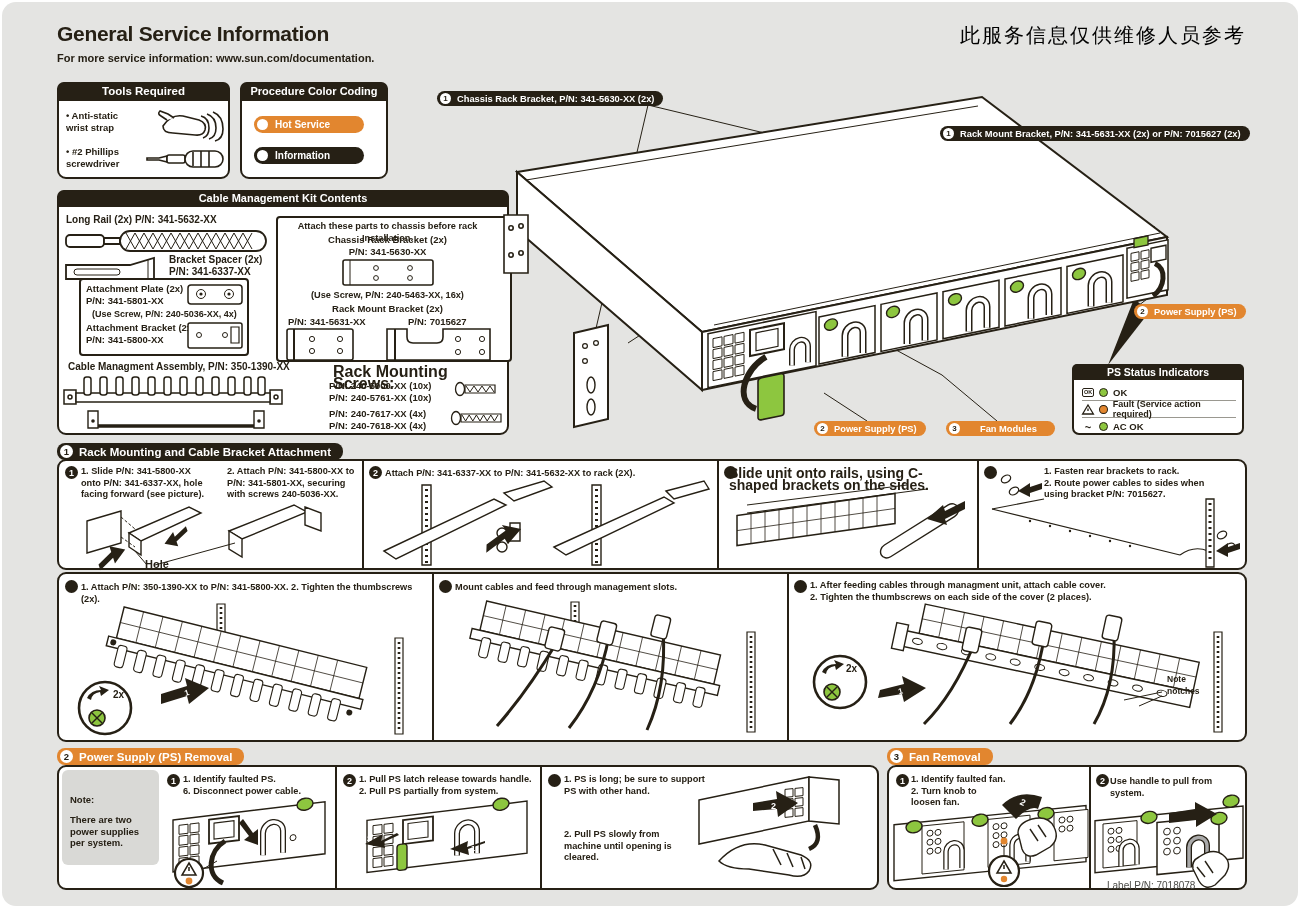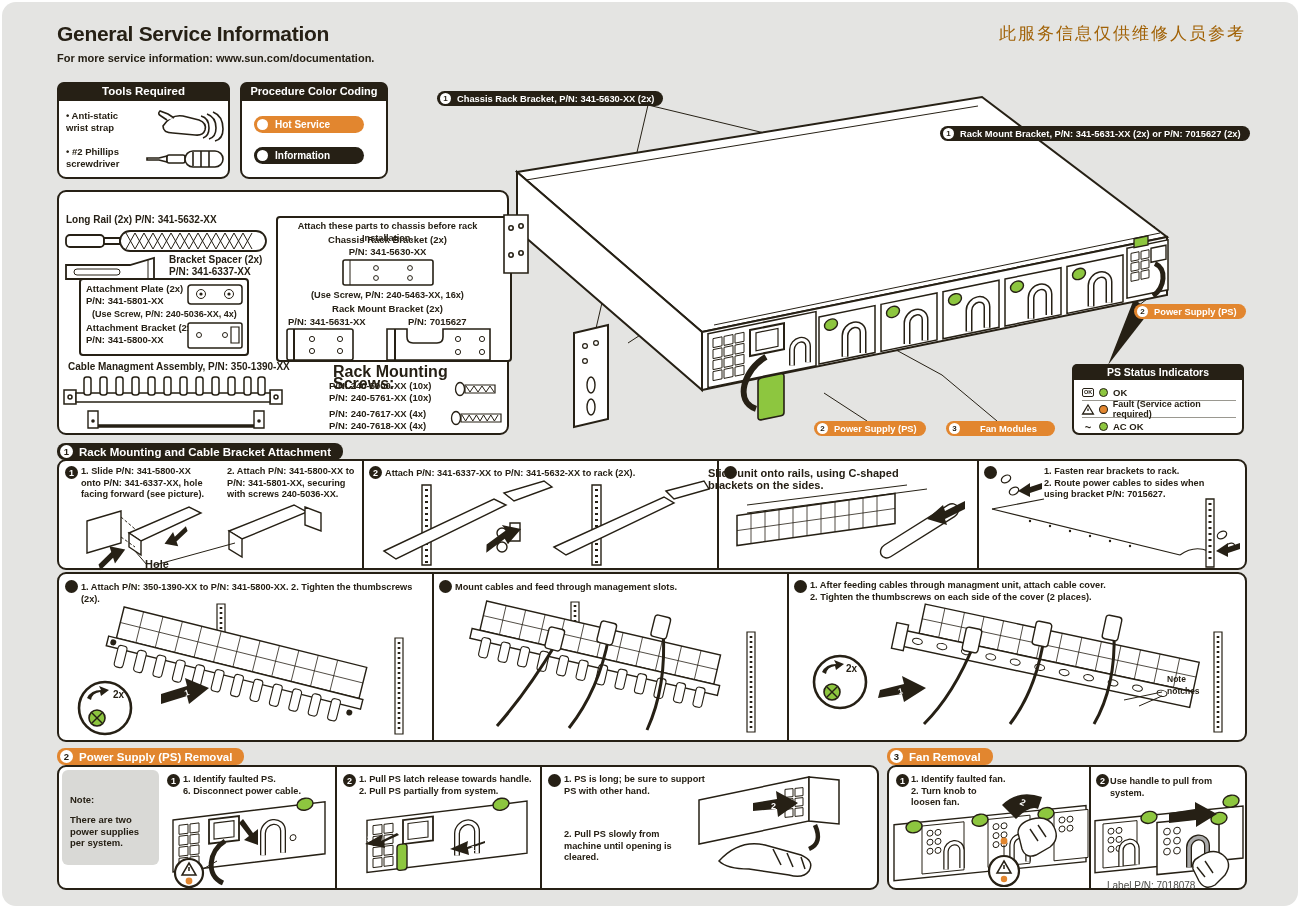--- a/index.html
+++ b/index.html
@@ -13,21 +13,21 @@
   .abs{position:absolute}
   .box{position:absolute;background:#fff;border:2px solid var(--dark);border-radius:9px}
   .ibox{position:absolute;background:#fff;border:2px solid var(--dark);border-radius:4px}
   .bh{position:absolute;left:-2px;top:-2px;right:-2px;height:19px;background:var(--dark);color:#fff;
       font-weight:bold;text-align:center;border-radius:7px 7px 0 0;font-size:11.5px;line-height:19px}
   .t{position:absolute;font-weight:bold;font-size:9.5px;line-height:11.5px;color:var(--dark)}
   .tc{text-align:center}
   .pre{white-space:pre-line}
   .title{font-size:21px;font-weight:bold;letter-spacing:-.3px}
   .sub{font-size:11px;font-weight:bold}
-  .cjk{font-size:17px;letter-spacing:2px;color:#a16207}
+  .cjk{font-size:20px;letter-spacing:2px;color:#000000}
   .pill{position:absolute;height:15px;background:var(--dark);border-radius:8px;color:#fff;display:flex;
         align-items:center;font-size:9.3px;font-weight:bold;padding:0 9px 0 3px;white-space:nowrap}
   .pill.or{background:var(--orange)}
   .pnum{width:11px;height:11px;border-radius:50%;background:#fff;color:var(--dark);font-size:8px;font-weight:bold;
         display:flex;align-items:center;justify-content:center;margin-right:6px;flex:0 0 auto}
   .sechdr{position:absolute;height:17px;border-radius:8px;background:var(--dark);color:#fff;display:flex;
         align-items:center;font-size:11.5px;font-weight:bold;padding:0 12px 0 3px;white-space:nowrap;z-index:5}
   .sechdr.or{background:var(--orange)}
   .sechdr .pnum{width:13px;height:13px;font-size:9.5px}
   .stepnum{position:absolute;width:13px;height:13px;border-radius:50%;background:var(--dark);color:#fff;
@@ -88,20 +88,21 @@
       <span class="dot"></span>
       <span>Hot Service</span>
     </div>
     <div class="cpill" style="left:12px;top:63px;width:110px;background:var(--dark)">
       <span class="dot"></span>
       <span>Information</span>
     </div>
   </div>
 
   <div class="box" style="left:55px;top:188px;width:452px;height:245px">
+    <div class="bh" style="height:17px;line-height:17px;font-size:11px">Cable Management Kit Contents</div>
     <div class="t" style="left:7px;top:22px;font-size:10px">Long Rail (2x) P/N: 341-5632-XX</div>
     <svg style="left:5px;top:36px" width="208" height="26">
       <g fill="#fff" stroke="#262015" stroke-width="1.8">
         <rect x="2" y="7" width="38" height="12" rx="4"></rect>
         <rect x="40" y="10" width="16" height="6"></rect>
         <rect x="56" y="3" width="146" height="20" rx="10"></rect>
       </g>
       <g fill="none" stroke="#262015" stroke-width="1">
         <path d="M62,5 l9,16 l9,-16 l9,16 l9,-16 l9,16 l9,-16 l9,16 l9,-16 l9,16 l9,-16 l9,16 l9,-16 l9,16 l9,-16"></path>
         <path d="M62,21 l9,-16 l9,16 l9,-16 l9,16 l9,-16 l9,16 l9,-16 l9,16 l9,-16 l9,16 l9,-16 l9,16 l9,-16 l9,16"></path>
@@ -416,21 +417,21 @@
         <polygon points="180,66 290,16 300,22 192,74"></polygon>
         <polygon points="292,10 330,0 335,8 300,18"></polygon>
         <rect x="136" y="42" width="10" height="18"></rect>
         <circle cx="128" cy="52" r="5"></circle>
           <circle cx="128" cy="66" r="5"></circle>
       </g>
       <path d="M112,62 l22,-10 l-3,-6 l18,8 l-16,12 l-2,-6 l-21,10 z" fill="#262015" transform="rotate(-12 120 60)"></path>
     </svg>
 
     <div class="stepnum" style="left:665px;top:5px"></div>
-    <div class="t" style="left:649px;top:7px;width:235px;font-size:11px">Slide unit onto rails, using C-shaped brackets on the sides.</div>
+    <div class="t" style="left:670px;top:7px;width:235px;font-size:14px">Slide unit onto rails, using C-shaped brackets on the sides.</div>
     <svg style="left:668px;top:22px" width="245" height="84">
       <g transform="matrix(1,-0.14,0,1,0,0)">
         <rect x="10" y="34" width="158" height="30" fill="#fff" stroke="#262015" stroke-width="1.5"></rect>
         <g stroke="#262015" stroke-width="0.8">
           <line x1="10" y1="49" x2="168" y2="49"></line>
           <line x1="24" y1="34" x2="24" y2="64"></line>
             <line x1="38" y1="34" x2="38" y2="64"></line>
             <line x1="52" y1="34" x2="52" y2="64"></line>
           <line x1="66" y1="34" x2="66" y2="64"></line>
             <line x1="80" y1="34" x2="80" y2="64"></line>

